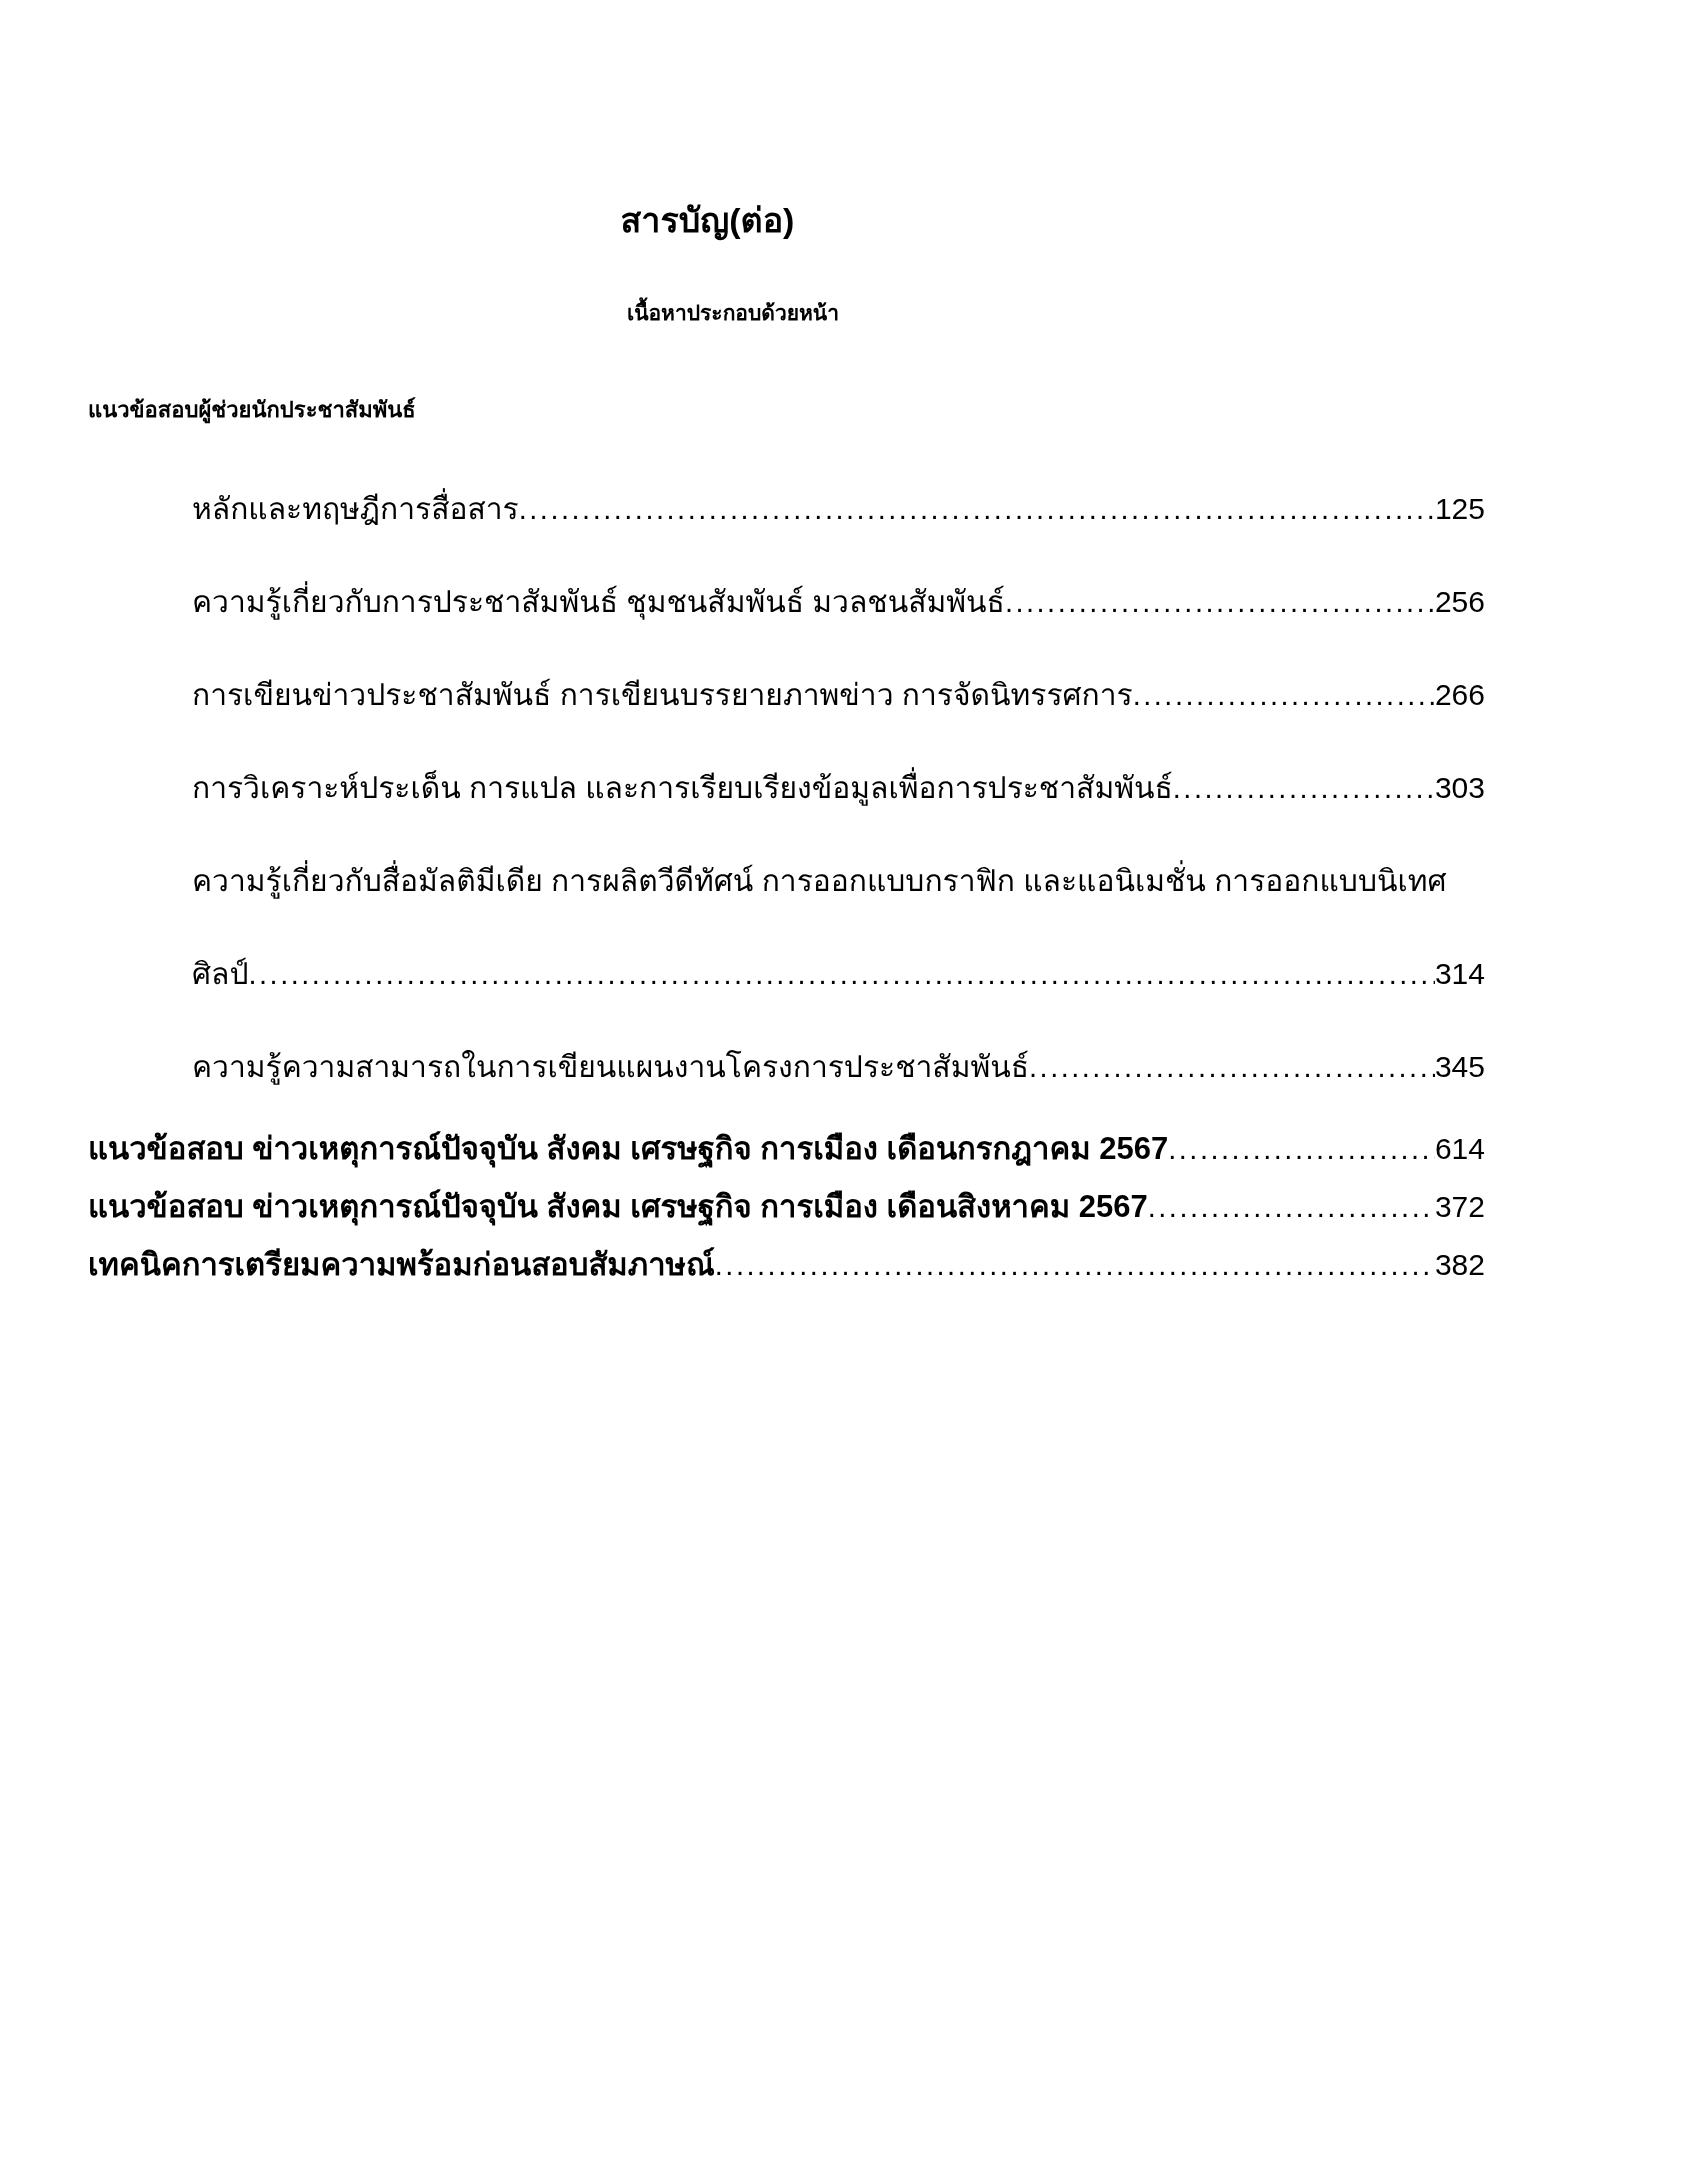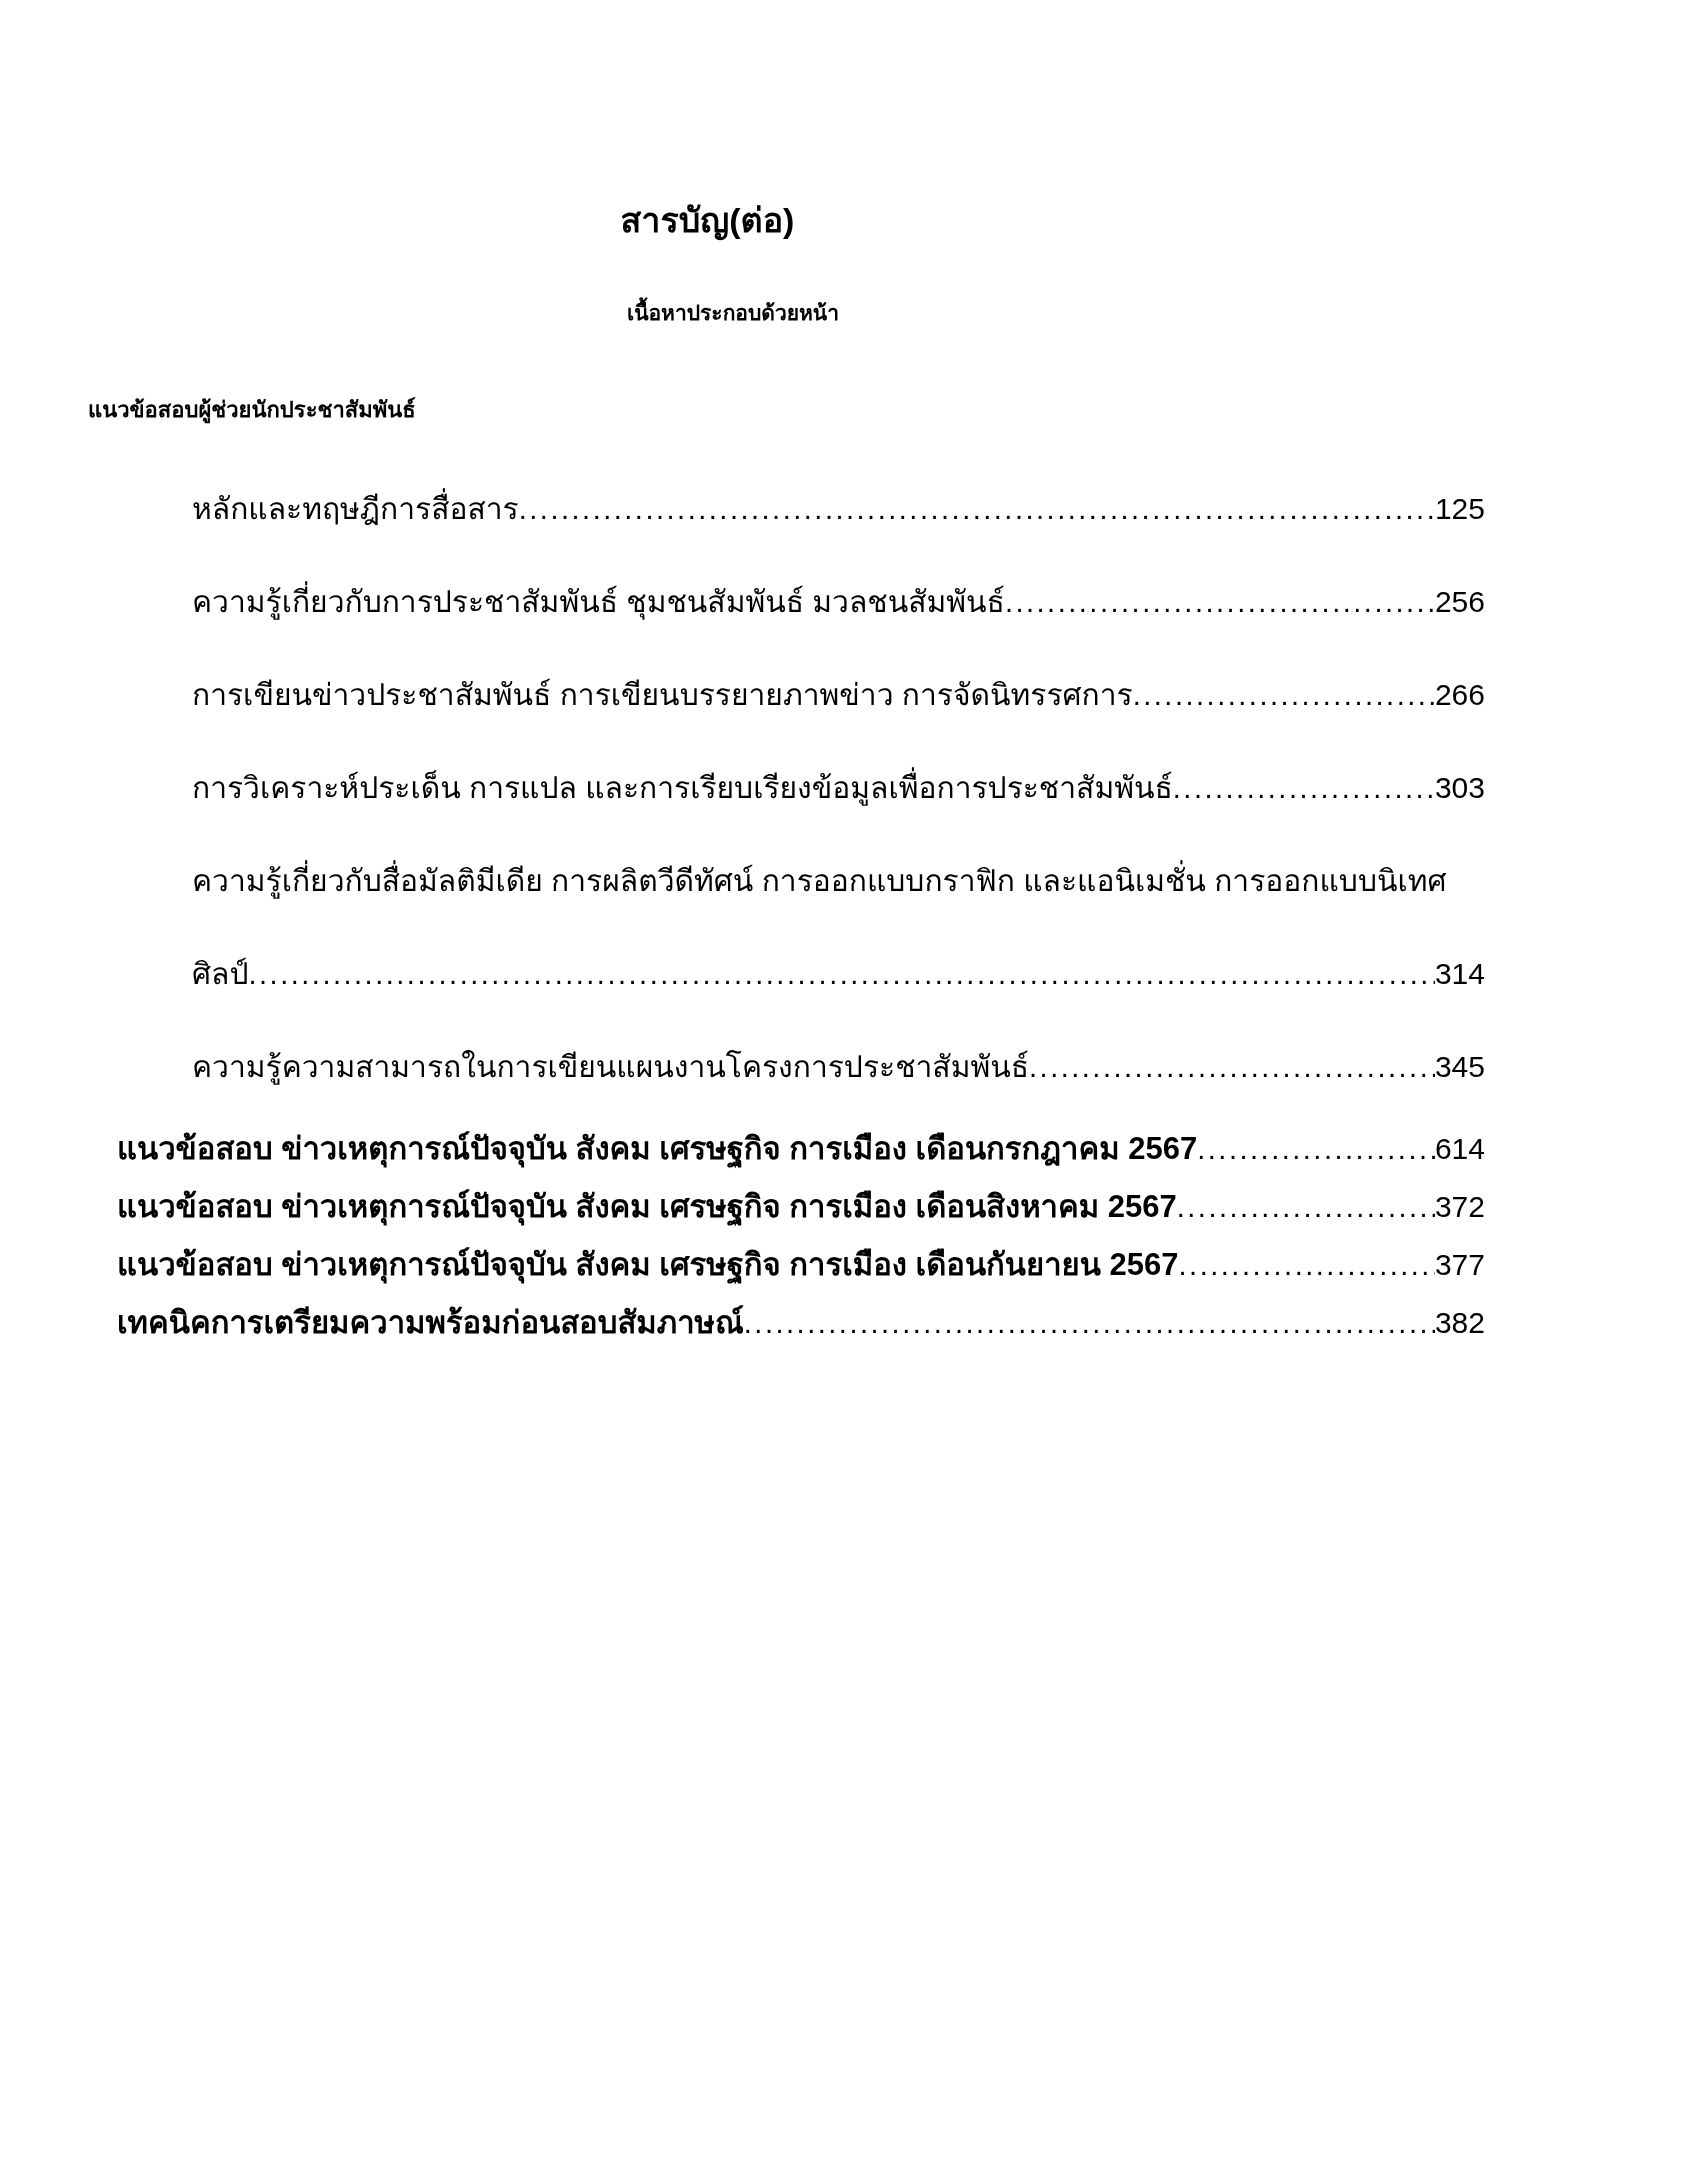--- a/index.html
+++ b/index.html
@@ -45,21 +45,21 @@
     overflow:hidden; white-space:nowrap;
     font-size:29px;
   }
   .leader::after {
     content:"........................................................................................................................................................................................................................";
     letter-spacing:2.5px;
   }
   .pagenum { flex:0 0 auto; white-space:nowrap; font-weight:normal; font-size:30px; }
 
   .exam-block { margin-top:42px; }
-  .exam-block .row { margin-top:18px;margin-left:29px; }
+  .exam-block .row { margin-top:18px; }
   .exam-block .text { font-weight:bold; font-size:31px; }
 </style>
 </head>
 <body>
 
 <div class="page">
 
   <h1 class="title">สารบัญ(ต่อ)</h1>
 
   <div class="header-row">
@@ -121,25 +121,20 @@
       <span class="leader"></span>
       <span class="pagenum">614</span>
     </div>
 
     <div class="row">
       <span class="text">แนวข้อสอบ ข่าวเหตุการณ์ปัจจุบัน สังคม เศรษฐกิจ การเมือง เดือนสิงหาคม 2567</span>
       <span class="leader"></span>
       <span class="pagenum">372</span>
     </div>
 
-    <div class="row">
-      <span class="text">แนวข้อสอบ ข่าวเหตุการณ์ปัจจุบัน สังคม เศรษฐกิจ การเมือง เดือนกันยายน 2567</span>
-      <span class="leader"></span>
-      <span class="pagenum">377</span>
-    </div>
 
     <div class="row">
       <span class="text">เทคนิคการเตรียมความพร้อมก่อนสอบสัมภาษณ์</span>
       <span class="leader"></span>
       <span class="pagenum">382</span>
     </div>
 
   </div>
 
 </div>

